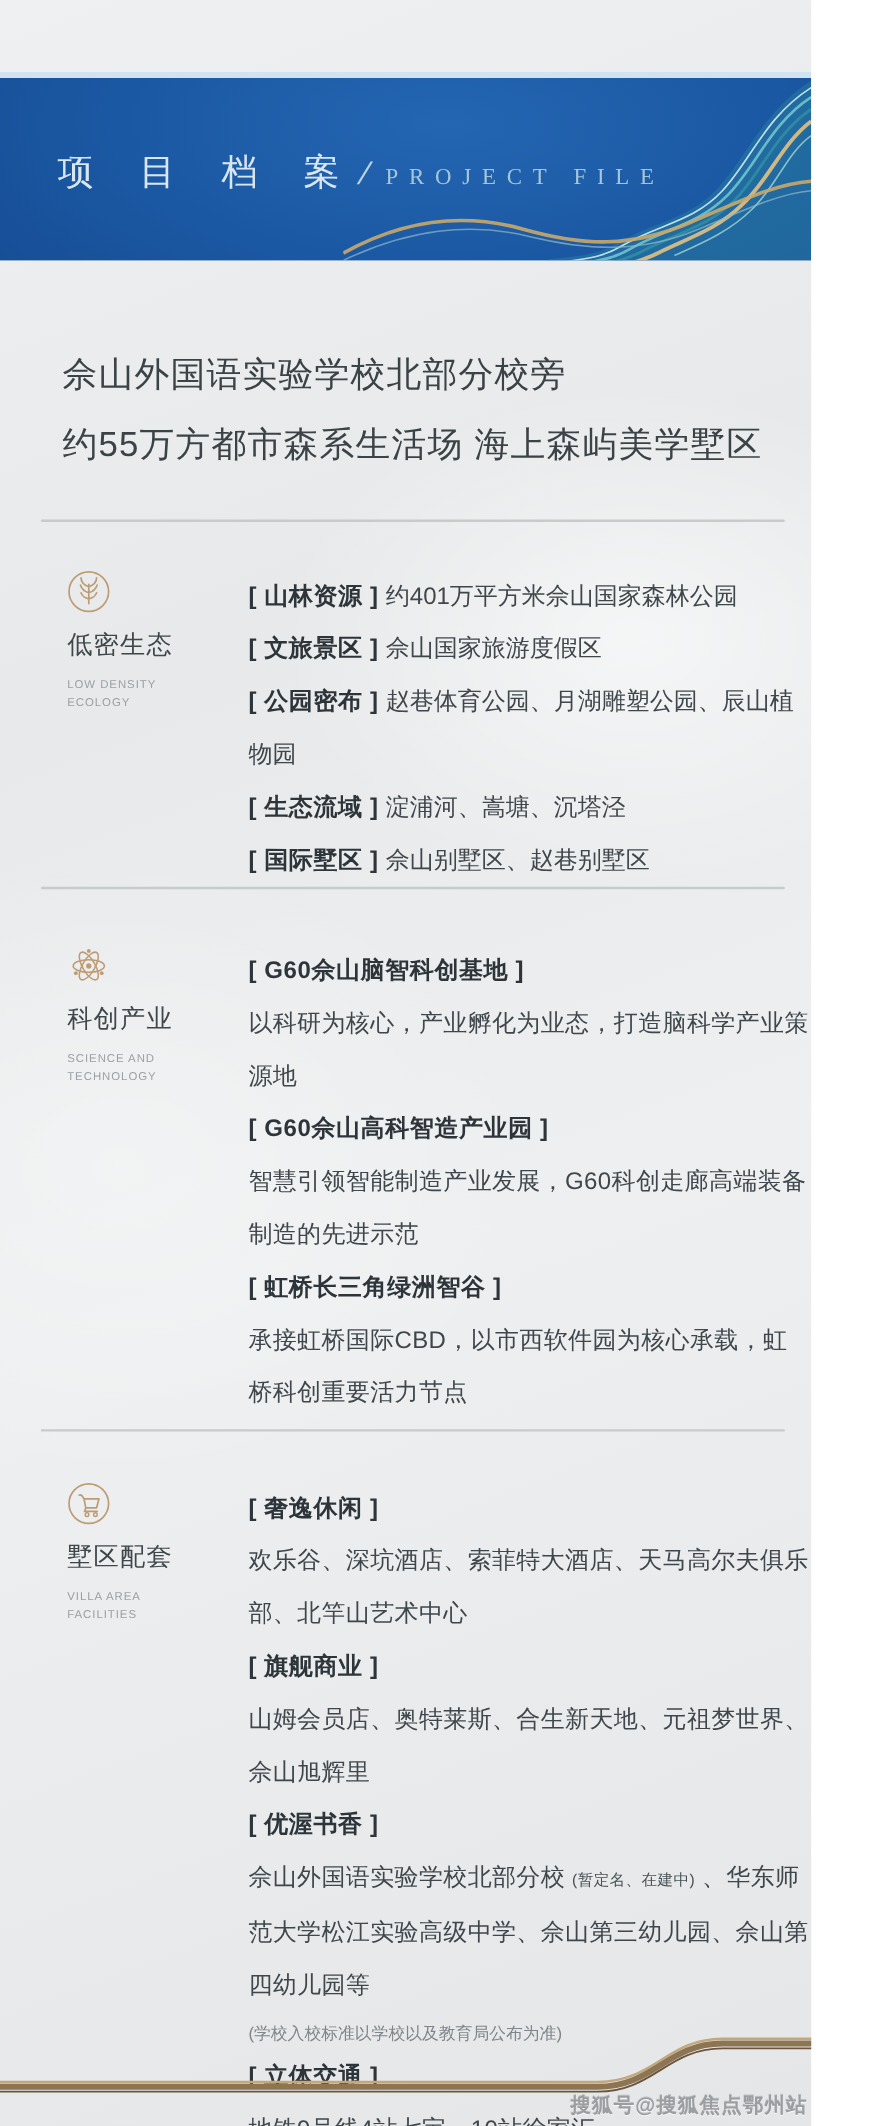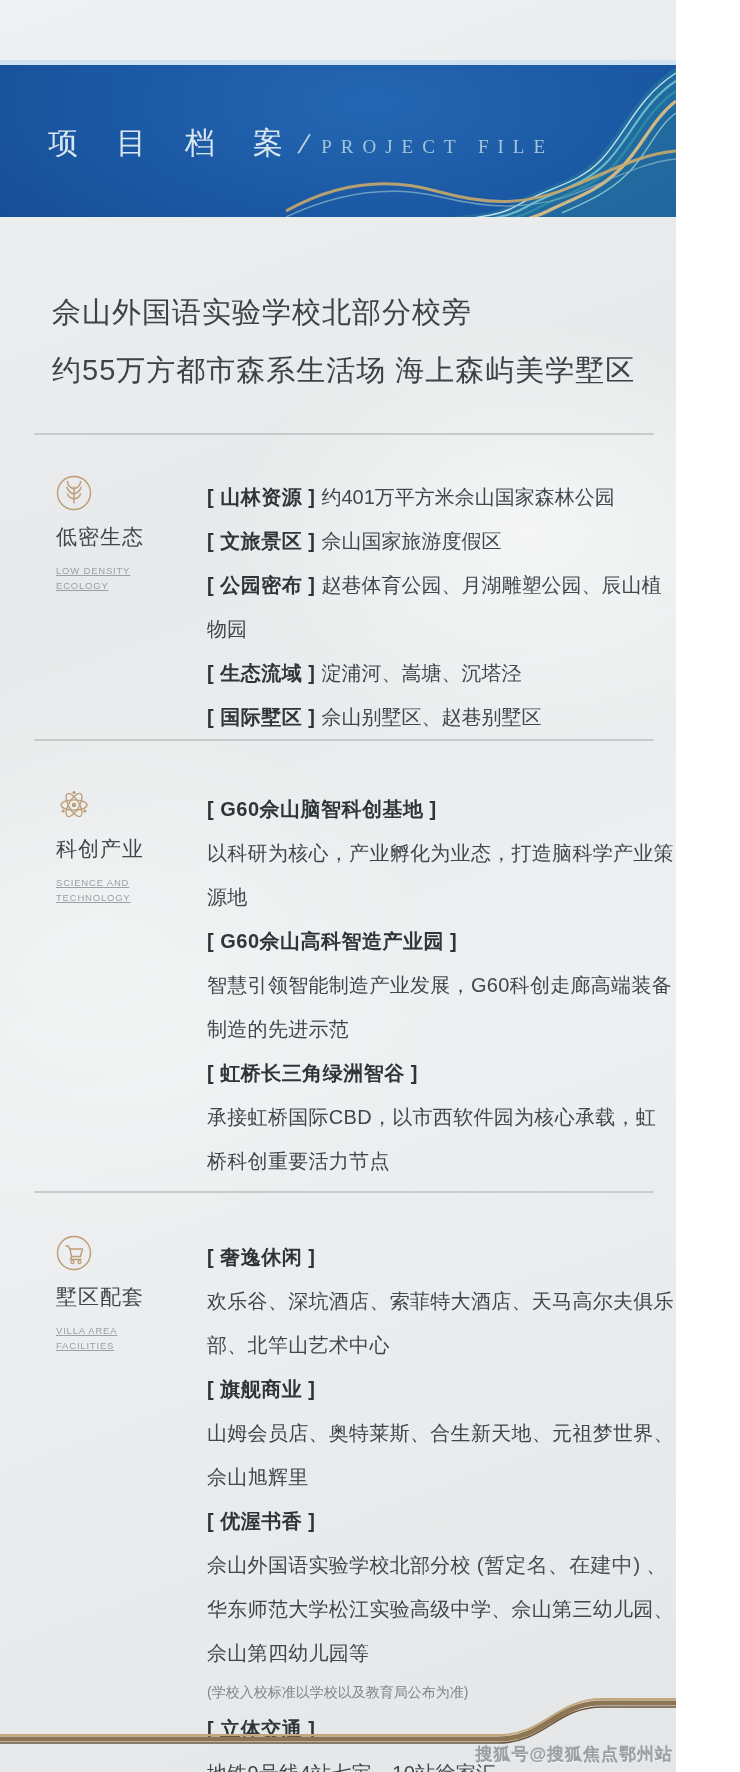--- a/index.html
+++ b/index.html
@@ -47,30 +47,30 @@
   .divider { height:2px; background:#c8cbcc; margin:0 22px 0 34px; border-radius:1px; }
   .divider.d1 { margin-top:42px; }
 
   .section { display:flex; align-items:flex-start; }
   .sec-left { width:207px; flex-shrink:0; padding-left:56px; }
   .sec-icon { display:block; width:36px; height:36px; }
   .sec-title { margin-top:12px; color:#40474b; font-size:21px; font-weight:400; letter-spacing:1px; }
   .sec-sub { margin-top:12px; }
   .sec-sub div {
     color:#9aa0a5; font-size:9.5px; letter-spacing:0.8px; line-height:15px;
-    text-transform:uppercase; font-weight:400;text-decoration:underline;
+    text-transform:uppercase; font-weight:400;
   }
   .sec-right { flex:1; }
 
   .tag-line { color:#2e353a; font-size:20px; font-weight:700; line-height:44px; letter-spacing:0.5px; }
   .item-line { line-height:44px; font-size:20px; }
   .item-line .tag { color:#2e353a; font-weight:700; letter-spacing:0.5px; }
   .item-line .txt { color:#40474c; font-weight:400; }
   .body-line { color:#40474c; font-size:20px; font-weight:400; line-height:44px; letter-spacing:0.3px; }
-  .body-line .small { font-size:21px; color:#4a5156; }
+  .body-line .small { font-size:13px; color:#4a5156; }
   .note-line { color:#7f858a; font-size:14px; line-height:30px; margin-top:2px; }
 
   .sec-ecology  { padding-top:40px; }
   .sec-science  { padding-top:46px; padding-bottom:8px; }
   .sec-villa    { padding-top:42px; }
 
   
   .bottom-wave { position:absolute; left:0; bottom:0; width:740px; height:84px; }
   .watermark {
     position:absolute; right:3px; bottom:6px; z-index:3;

